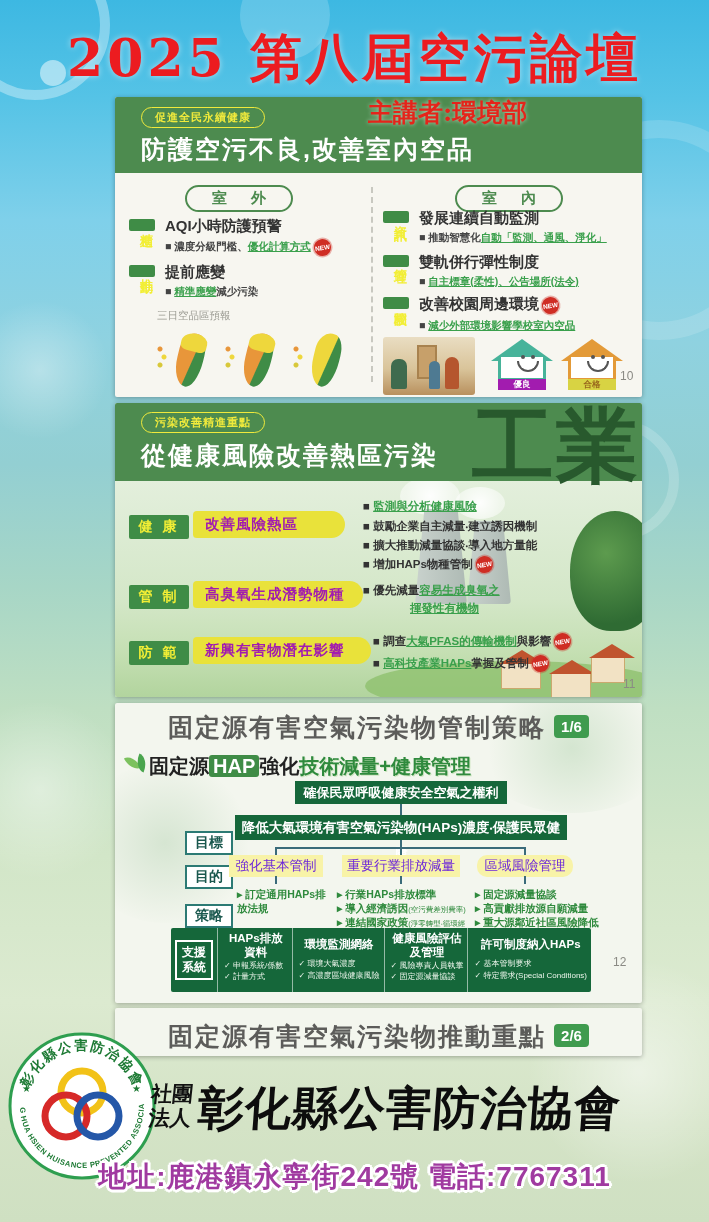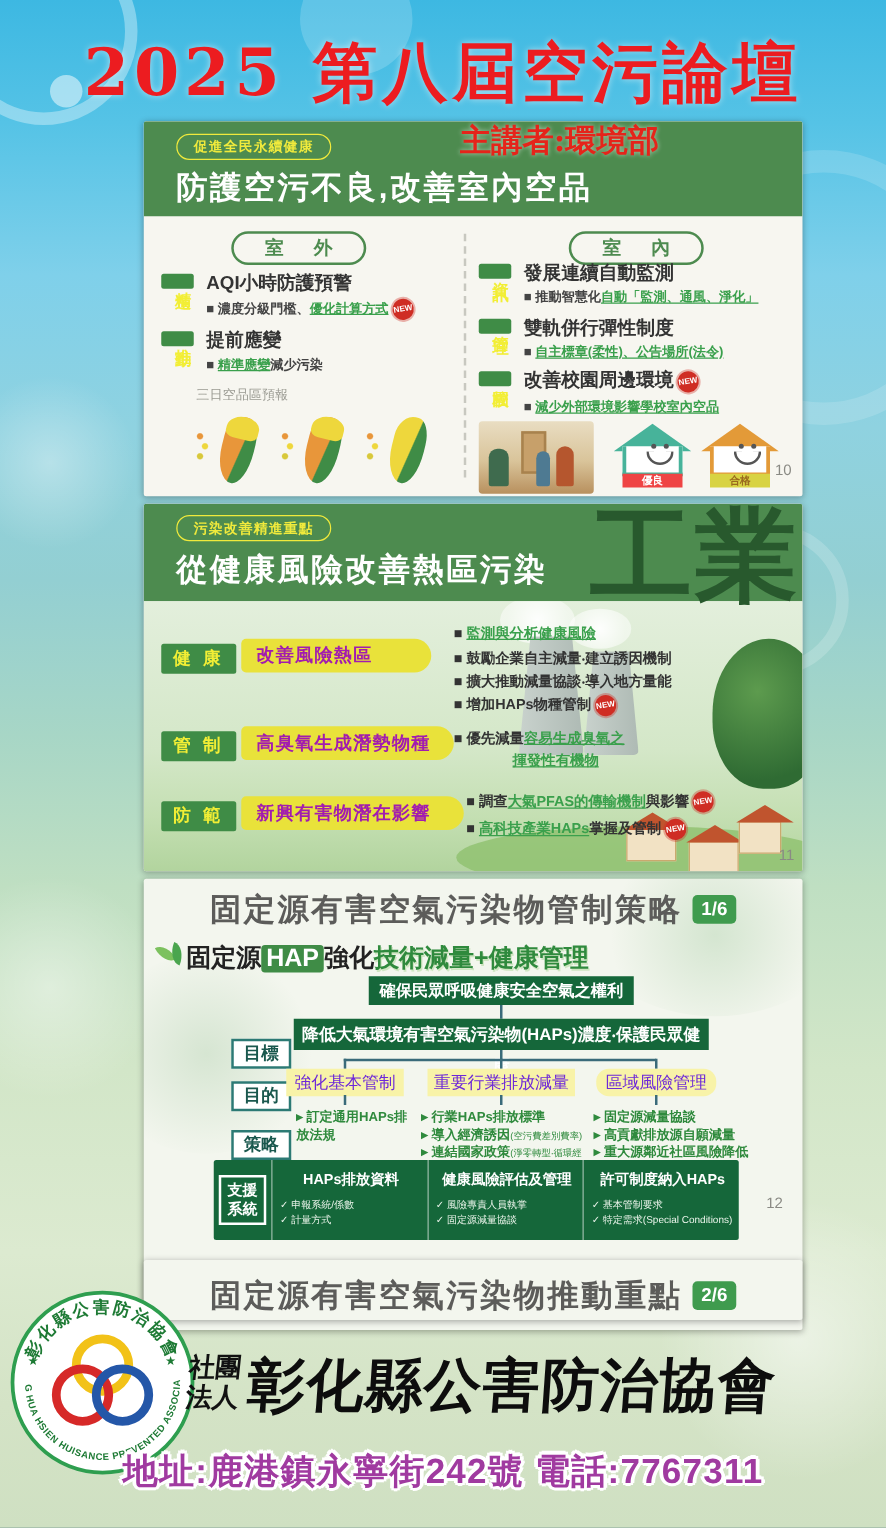--- a/index.html
+++ b/index.html
@@ -30,21 +30,21 @@
   .speaker{position:absolute;font-family:"DejaVu Serif",serif;font-weight:bold;color:#e5241a;
     text-shadow:0 0 4px rgba(255,255,255,.6);white-space:nowrap;z-index:30;}
   .sp1{left:368px;top:96px;font-size:25px;}
   .sp2{left:420px;top:126px;font-size:25px;}
 
   
   .slide{position:absolute;left:115px;width:527px;background:#f7f6f0;border-radius:2px;
     box-shadow:0 1px 5px rgba(0,0,0,.3);overflow:hidden;}
   #slide1{top:97px;height:300px;}
   #slide2{top:403px;height:294px;}
-  #slide3{top:703px;height:361px;background:#f3f6ee;}
+  #slide3{top:703px;height:300px;background:#f3f6ee;}
   #slide4{top:1008px;height:48px;background:#f3f6ee;}
 
   .s-header{position:absolute;left:0;top:0;width:100%;background:#4d8b4f;}
   #slide1 .s-header{height:76px;}
   #slide2 .s-header{height:78px;}
   .hdr-badge{position:absolute;left:26px;border:1.5px solid #f0ea3c;color:#f0ea3c;
     border-radius:999px;font-size:11px;font-weight:bold;padding:2px 13px;letter-spacing:1px;z-index:3;}
   .hdr-title{position:absolute;left:26px;color:#fff;font-weight:bold;font-size:25px;letter-spacing:2px;z-index:3;white-space:nowrap;}
   #slide1 .hdr-badge{top:10px;} #slide1 .hdr-title{top:36px;}
   #slide2 .hdr-badge{top:9px;}  #slide2 .hdr-title{top:36px;}
@@ -82,21 +82,21 @@
   .ph-p2{left:62px;top:20px;width:14px;height:32px;background:#b5562e;border-radius:7px 7px 2px 2px;}
   .ph-p3{left:46px;top:24px;width:11px;height:28px;background:#4e7a92;border-radius:6px 6px 2px 2px;}
   .house{position:absolute;width:58px;height:52px;}
   .house .roof{position:absolute;left:-2px;top:0;width:0;height:0;
     border-left:31px solid transparent;border-right:31px solid transparent;}
   .house .body{position:absolute;left:5px;top:18px;width:48px;height:24px;background:#fff;}
   .house .strip{position:absolute;left:5px;top:40px;width:48px;height:11px;color:#fff;
     font-size:8.5px;font-weight:bold;text-align:center;line-height:11px;}
   .house.teal .roof{border-bottom:22px solid #47b39a;}
   .house.teal .body{border:3px solid #47b39a;border-top:none;}
-  .house.teal .strip{background:#ef4444;}
+  .house.teal .strip{background:#a21caf;}
   .house.orange .roof{border-bottom:22px solid #e39a38;}
   .house.orange .body{border:3px solid #e39a38;border-top:none;}
   .house.orange .strip{background:#d8d343;color:#9a6a1e;}
   .smile{position:absolute;left:16px;top:4px;width:22px;height:11px;border:2px solid #555;
     border-top:none;border-radius:0 0 22px 22px;}
   .smile::before,.smile::after{content:"";position:absolute;top:-6px;width:4px;height:4px;border-radius:50%;background:#555;}
   .smile::before{left:2px;} .smile::after{right:2px;}
   .pagenum{position:absolute;font-size:12px;color:#8a8a84;}
 
   
@@ -325,20 +325,25 @@
     <div class="support">
       <div class="sup-lbl">
           <span class="inner"><span>支援</span><br><span>系統</span></span>
         </div>
       <div class="sup-col">
         <div class="t">HAPs排放資料</div>
         <div class="i">✓ 申報系統/係數</div>
         <div class="i">✓ 計量方式</div>
       </div>
       <div class="sup-col">
+        <div class="t">環境監測網絡</div>
+        <div class="i">✓ 環境大氣濃度</div>
+        <div class="i">✓ 高濃度區域健康風險</div>
+      </div>
+      <div class="sup-col">
         <div class="t">健康風險評估及管理</div>
         <div class="i">✓ 風險專責人員執掌</div>
         <div class="i">✓ 固定源減量協談</div>
       </div>
       <div class="sup-col">
         <div class="t">許可制度納入HAPs</div>
         <div class="i">✓ 基本管制要求</div>
         <div class="i">✓ 特定需求(Special Conditions)</div>
       </div>
     </div>

